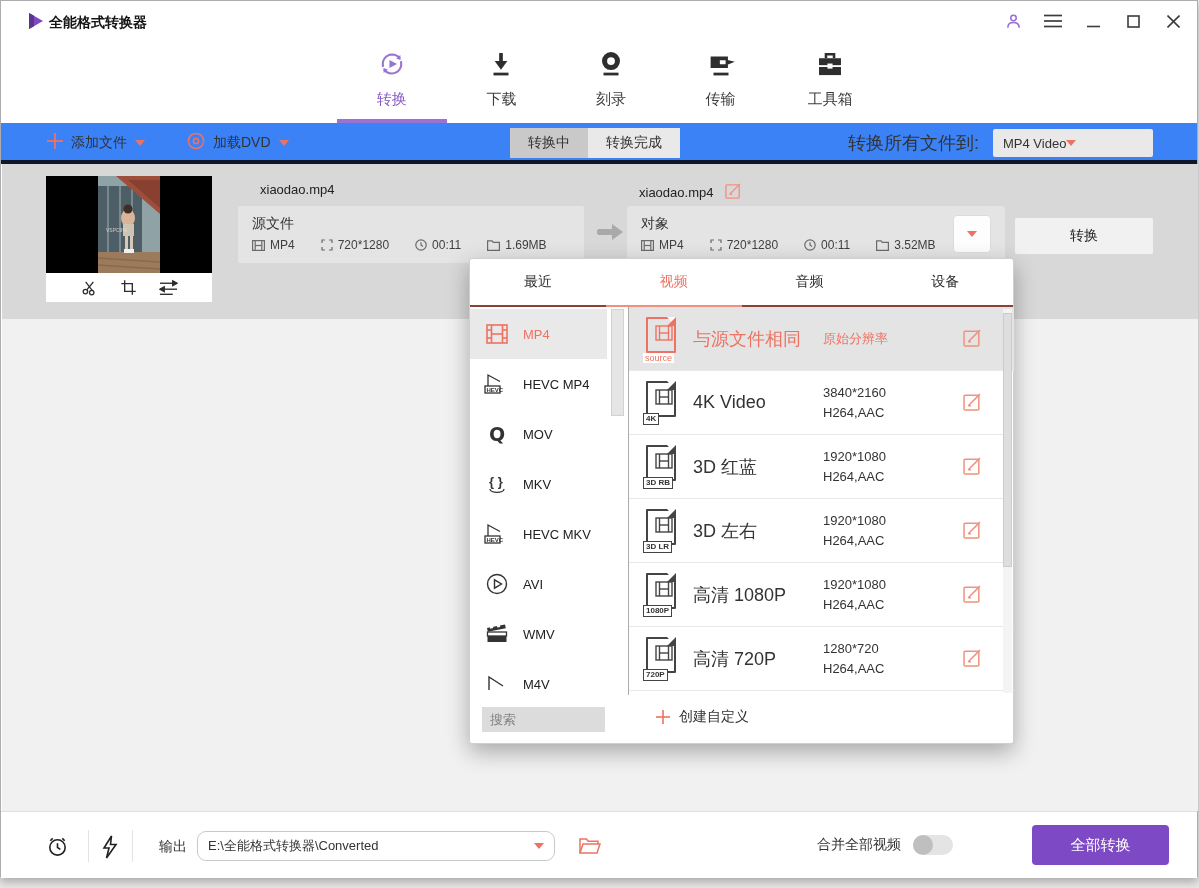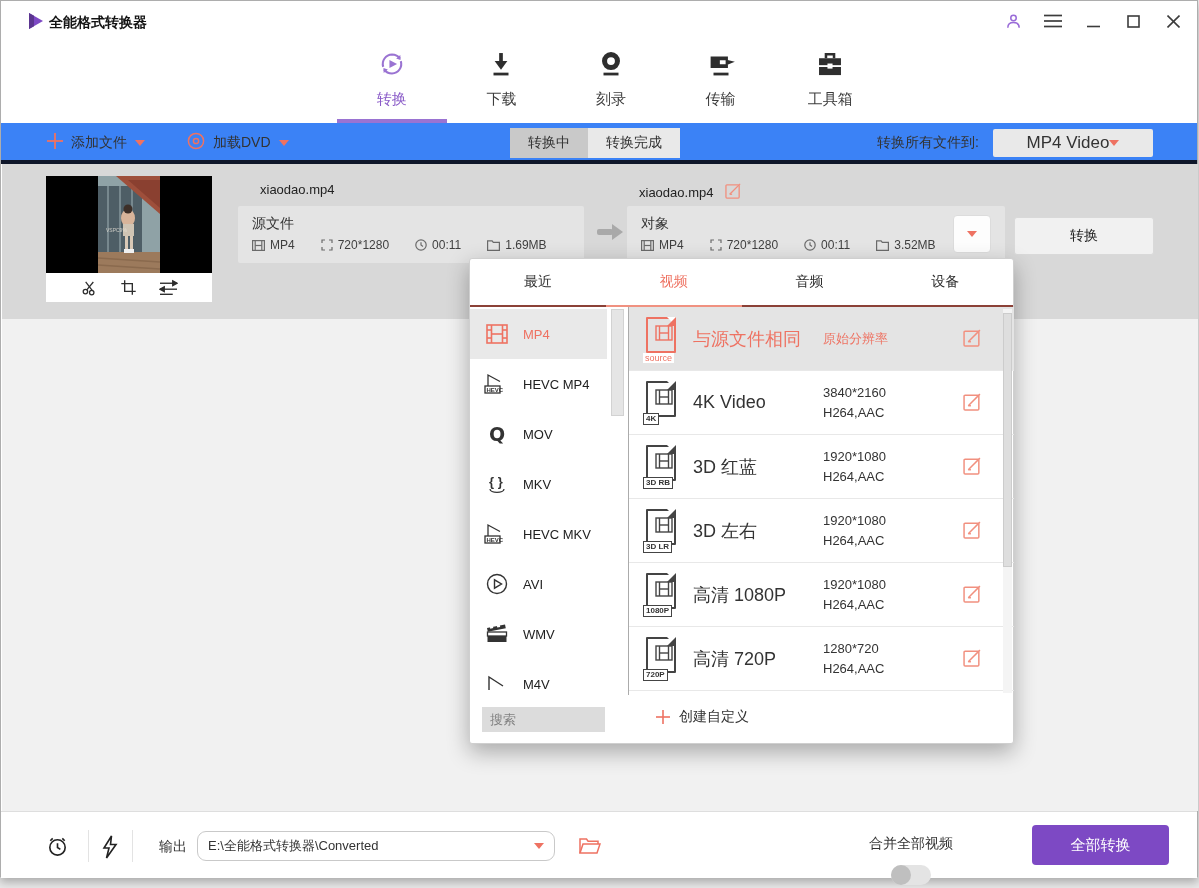--- a/index.html
+++ b/index.html
@@ -25,22 +25,22 @@
   .toolbar { position:absolute; left:0; top:122px; width:100%; height:41px; background:#3b82f6; border-bottom:4px solid #0f172a;text-decoration:underline; }
   .tool-left { position:absolute; left:46px; top:0; height:40px; display:flex; align-items:center; gap:8px; cursor:pointer; }
   .tool-left2 { left:186px; }
   .tool-left .txt { font-size:14px; color:#333; }
   .caret { width:0; height:0; border-left:5px solid transparent; border-right:5px solid transparent; border-top:6px solid #ee7262; display:inline-block; }
   .seg { position:absolute; left:509px; top:5px; display:flex; height:30px; }
   .seg .seg-btn { padding:0 18px; font-size:14px; color:#333; display:flex; align-items:center; cursor:pointer; }
   .seg .seg-on { background:#c9c9c9; }
   .seg .seg-off { background:#e9e9e9; }
   .convert-all-wrap { position:absolute; right:44px; top:6px; display:flex; align-items:center; gap:14px; }
-  .convert-all-label { font-size:14px; color:#333; }
-  .select-box { width:160px; height:28px; background:#e9e9e9; display:flex; align-items:center; justify-content:center; padding:0 10px; font-size:17px; color:#333; cursor:pointer; border-radius:2px; }
+  .convert-all-label { font-size:18px; color:#333; }
+  .select-box { width:160px; height:28px; background:#e9e9e9; display:flex; align-items:center; justify-content:flex-start; padding:0 10px; font-size:13px; color:#333; cursor:pointer; border-radius:2px; }
 
   
   .content { position:absolute; left:1px; top:163px; width:1196px; height:647px; background:#f1f1f1; }
   .file-row { position:absolute; left:0; top:0; width:100%; height:155px; background:#d8d8d8; }
 
   .thumb-card { position:absolute; left:44px; top:12px; width:166px; height:126px; background:#fff; cursor:pointer; }
   .thumb-video { width:166px; height:97px; background:#000; position:relative; overflow:hidden; }
   .thumb-video svg { position:absolute; left:52px; top:0; }
   .thumb-tools { height:29px; display:flex; align-items:center; justify-content:center; gap:22px; }
   .thumb-tools .ticon { cursor:pointer; display:flex; }
@@ -98,21 +98,21 @@
   .sel .page-shape, .sel .badge-label { border-color:#ee7262; color:#ee7262; }
   .sel .page-fold::after { border-bottom-color:#ee7262; }
   .badge-src .badge-label { border:none; font-weight:normal; font-size:9px; bottom:-2px; }
 
   
   .footer { position:absolute; left:0; top:810px; width:100%; height:67px; background:#fff; border-top:1px solid #dedede; }
   .f-ic { position:absolute; top:23px; cursor:pointer; }
   .f-div { position:absolute; top:18px; width:1px; height:32px; background:#e3e3e3; }
   .out-label { position:absolute; left:158px; top:26px; font-size:14px; color:#333; }
   .out-select { position:absolute; left:196px; top:19px; width:358px; height:30px; background:#fff; border:1px solid #c9c9c9; border-radius:9px; display:flex; align-items:center; justify-content:space-between; padding:0 10px; font-size:13px; color:#333; cursor:pointer; }
-  .merge-wrap { position:absolute; right:244px; top:23px; display:flex; align-items:center; gap:12px;flex-direction:column; }
+  .merge-wrap { position:absolute; right:244px; top:23px; display:flex; align-items:center; gap:12px; }
   .merge-label { font-size:14px; color:#333; }
   .toggle { width:40px; height:20px; background:#e4e4e4; border-radius:10px; position:relative; cursor:pointer; }
   .toggle .knob { position:absolute; left:0; top:0; width:20px; height:20px; border-radius:50%; background:#bfbfbf; }
   .convert-all-btn { position:absolute; right:28px; top:13px; width:137px; height:40px; background:#7d49c4; border-radius:4px; color:#fff; font-size:15px; display:flex; align-items:center; justify-content:center; cursor:pointer; }
 </style>
 </head>
 <body>
 
 <div class="window">
 

